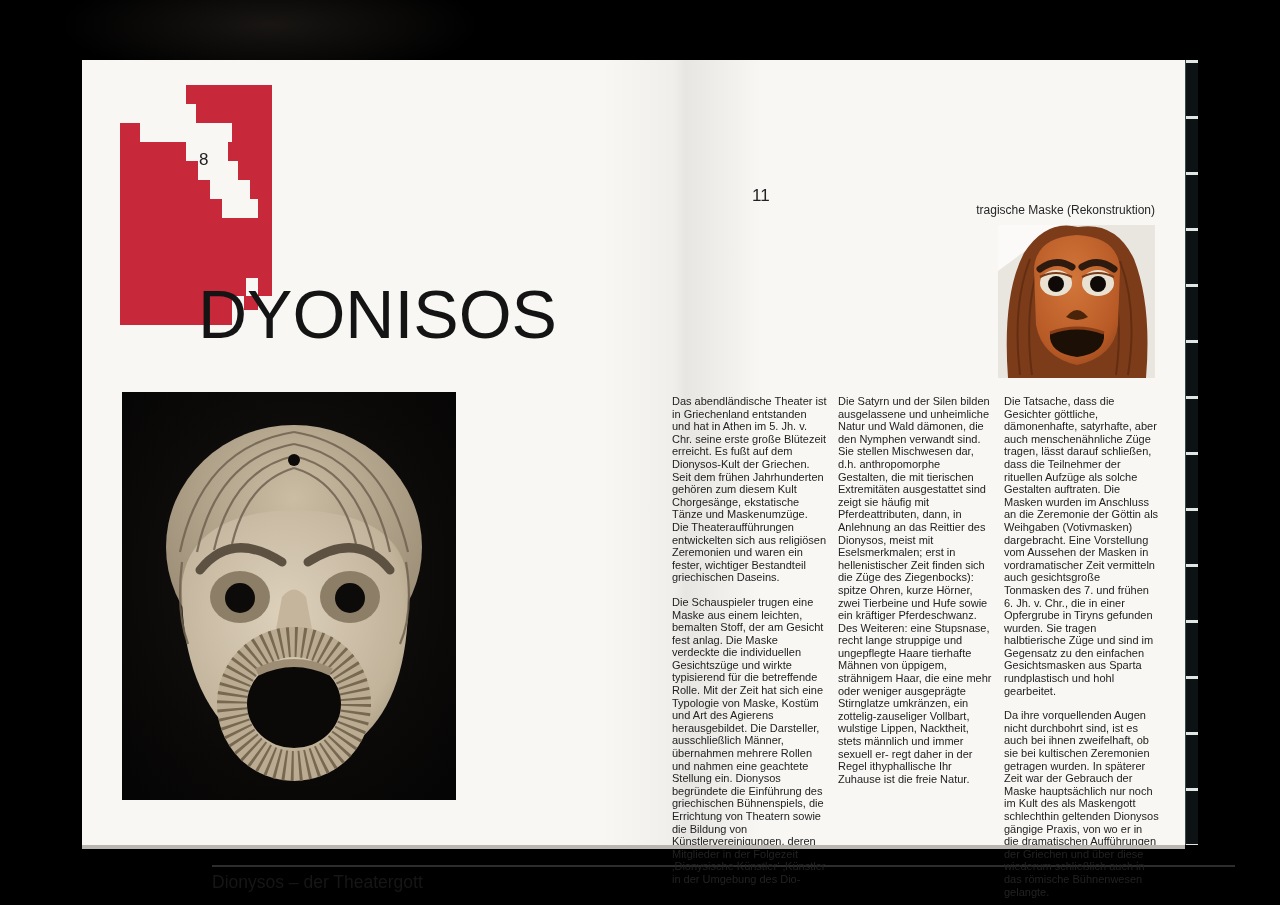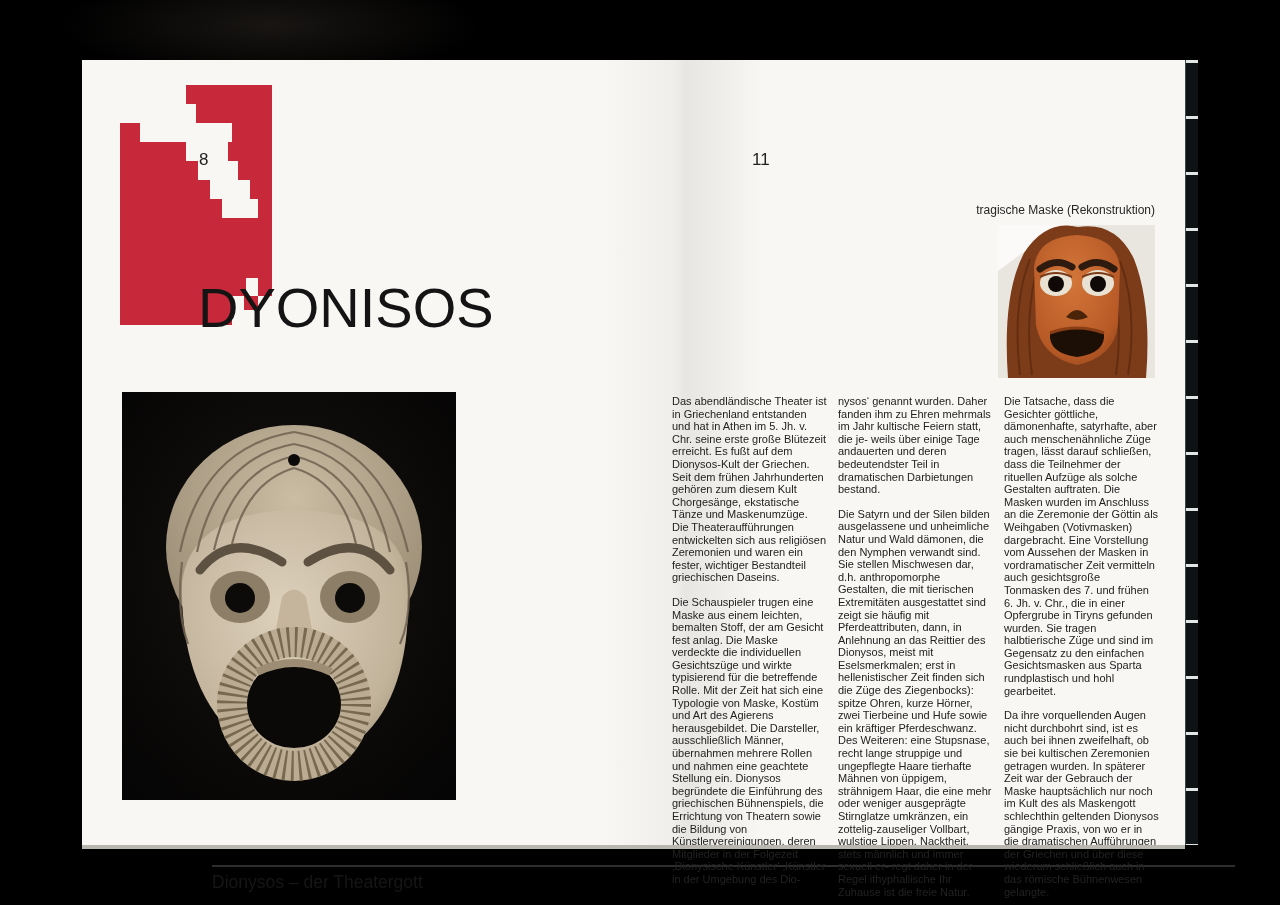--- a/index.html
+++ b/index.html
@@ -16,21 +16,21 @@
   
   #fore-edge{position:absolute;left:1185px;top:60px;width:12px;height:785px;background:#0d1315;
          border-left:1px solid #3c4a4c;}
   #fore-edge .ticks{position:absolute;inset:0;
          background:repeating-linear-gradient(180deg,rgba(235,242,240,.95) 0 3px,rgba(16,25,27,0) 3px 56px);}
   
   .pagenum{position:absolute;font-size:17px;color:#222;}
   #pagenum-10{left:117px;top:90px;}
   #pagenum-11{left:670px;top:90px;}
   #red-shape{position:absolute;left:120px;top:85px;width:152px;height:240px;}
-  #title{position:absolute;left:116px;top:215px;font-size:56px;letter-spacing:0;
+  #title{position:absolute;left:116px;top:215px;font-size:68px;letter-spacing:0;
          color:#141414;font-weight:400;white-space:nowrap;}
   #photo-left{position:absolute;left:122px;top:392px;width:334px;height:408px;background:#0b0a09;}
   #footer-rule{position:absolute;left:130px;top:805px;width:1023px;height:2px;background:#2d2d2d;}
   #footer-title{position:absolute;left:130px;top:812px;font-size:17.5px;color:#161616;}
   
   #intro{position:absolute;left:737px;top:86px;width:418px;font-size:19.5px;line-height:30.5px;color:#171717;}
   #intro .it{font-style:italic;}
   #caption{position:absolute;left:900px;top:203px;width:255px;text-align:right;font-size:12px;color:#262626;}
   #photo-right{position:absolute;left:998px;top:225px;width:157px;height:153px;background:#ece9e4;overflow:hidden;}
   #columns{position:absolute;left:672px;top:395px;width:488px;display:flex;gap:11px;}
@@ -126,21 +126,21 @@
         <circle cx="172" cy="312" r="62" fill="none" stroke="#77694f" stroke-width="30" stroke-dasharray="2.5 5"></circle>
 
         <ellipse cx="172" cy="312" rx="47" ry="44" fill="#0b0908"></ellipse>
         <path d="M135,280 Q172,262 209,280" fill="none" stroke="#9c8d74" stroke-width="8"></path>
       </svg>
     </div>
 
     <div id="footer-rule"></div>
     <div id="footer-title" style="position:absolute;">Dionysos – der Theatergott</div>
 
-    <div class="pagenum" id="pagenum-11" style="position:absolute;">11</div>
+    <div class="pagenum" id="pagenum-11" style="position:absolute;margin-top:36px;">11</div>
 
 
     <div id="caption" style="position:absolute;left:818px;top:143px;">tragische Maske (Rekonstruktion)</div>
 
     <div id="photo-right" style="position:absolute;left:916px;top:165px;">
       <svg width="157" height="153" viewBox="0 0 157 153">
         <defs>
           <radialGradient id="face" cx="45%" cy="35%" r="80%">
             <stop offset="0%" stop-color="#d3763a"></stop>
               <stop offset="70%" stop-color="#b85a26"></stop>
@@ -176,21 +176,20 @@
         <path d="M52,108 Q79,98 106,108" fill="none" stroke="#8a3e16" stroke-width="3"></path>
       </svg>
     </div>
 
     <div id="columns" style="position:absolute;left:590px;top:335px;">
       <div class="col">
         <p><span>Das abendländische Theater ist in </span><b>Griechenland</b><span> entstanden und hat in Athen im 5. Jh. v. Chr. seine erste große Blütezeit erreicht. Es fußt auf dem Dionysos-Kult der Griechen. Seit dem frühen Jahrhunderten gehören zum diesem Kult Chorgesänge, ekstatische Tänze und Maskenumzüge. Die Theateraufführungen entwickelten sich aus religiösen Zeremonien und waren ein fester, wichtiger Bestandteil griechischen Daseins.</span></p>
         <p><span>Die Schauspieler trugen eine Maske aus einem leichten, bemalten Stoff, der am Gesicht fest anlag. Die Maske verdeckte die individuellen Gesichtszüge und wirkte </span><b>typisierend</b><span> für die betreffende Rolle. Mit der Zeit hat sich eine Typologie von Maske, Kostüm und Art des Agierens herausgebildet. Die Darsteller, ausschließlich Männer, übernahmen mehrere Rollen und nahmen eine geachtete Stellung ein. Dionysos begründete die Einführung des griechischen Bühnenspiels, die Errichtung von Theatern sowie die Bildung von Künstlervereinigungen, deren Mitglieder in der Folgezeit ‚Dionysische Künstler‘ ‚Künstler in der Umgebung des Dio-</span></p>
       </div>
       <div class="col">
-        <p>nysos‘ genannt wurden. Daher fanden ihm zu Ehren mehrmals im Jahr kultische Feiern statt, die je- weils über einige Tage andauerten und deren bedeutendster Teil in dramatischen Darbietungen bestand.</p>
         <p>Die Satyrn und der Silen bilden ausgelassene und unheimliche Natur und Wald dämonen, die den Nymphen verwandt sind. Sie stellen Mischwesen dar, d.h. anthropomorphe Gestalten, die mit tierischen Extremitäten ausgestattet sind zeigt sie häufig mit Pferdeattributen, dann, in Anlehnung an das Reittier des Dionysos, meist mit Eselsmerkmalen; erst in hellenistischer Zeit finden sich die Züge des Ziegenbocks): spitze Ohren, kurze Hörner, zwei Tierbeine und Hufe sowie ein kräftiger Pferdeschwanz. Des Weiteren: eine Stupsnase, recht lange struppige und ungepflegte Haare tierhafte Mähnen von üppigem, strähnigem Haar, die eine mehr oder weniger ausgeprägte Stirnglatze umkränzen, ein zottelig-zauseliger Vollbart, wulstige Lippen, Nacktheit, stets männlich und immer sexuell er- regt daher in der Regel ithyphallische Ihr Zuhause ist die freie Natur.</p>
       </div>
       <div class="col">
         <p>Die Tatsache, dass die Gesichter göttliche, dämonenhafte, satyrhafte, aber auch menschenähnliche Züge tragen, lässt darauf schließen, dass die Teilnehmer der rituellen Aufzüge als solche Gestalten auftraten. Die Masken wurden im Anschluss an die Zeremonie der Göttin als Weihgaben (Votivmasken) dargebracht. Eine Vorstellung vom Aussehen der Masken in vordramatischer Zeit vermitteln auch gesichtsgroße Tonmasken des 7. und frühen 6. Jh. v. Chr., die in einer Opfergrube in Tiryns gefunden wurden. Sie tragen halbtierische Züge und sind im Gegensatz zu den einfachen Gesichtsmasken aus Sparta rundplastisch und hohl gearbeitet.</p>
         <p><span>Da ihre vorquellenden Augen nicht durchbohrt sind, ist es auch bei ihnen zweifelhaft, ob sie bei </span><b>kultischen Zeremonien</b><span> getragen wurden. In späterer Zeit war der Gebrauch der Maske hauptsächlich nur noch im </span><b>Kult des als Maskengott</b><span> schlechthin geltenden Dionysos gängige Praxis, von wo er in die dramatischen Aufführungen der Griechen und über diese wiederum schließlich auch in das römische Bühnenwesen gelangte.</span></p>
       </div>
     </div>
 
     <div id="book-bottom-edge"></div>
   </div>

